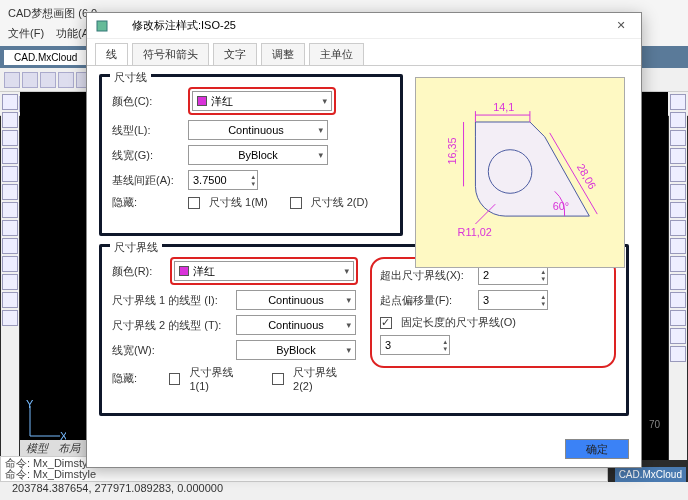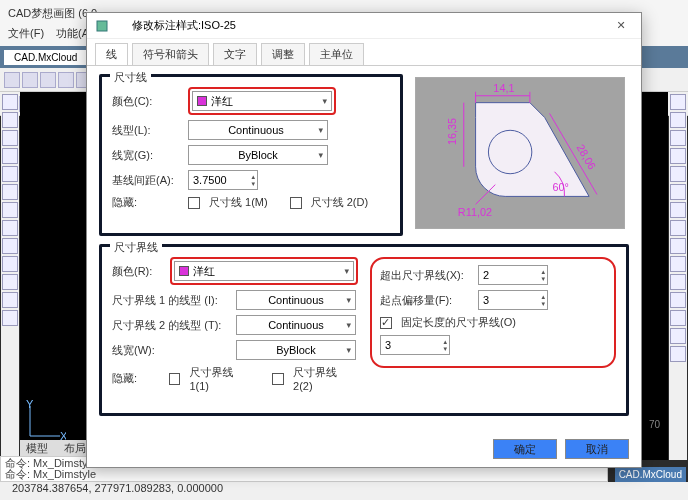--- a/index.html
+++ b/index.html
@@ -10,21 +10,21 @@
 .tab-strip { height: 22px; background: #5a7a99; display: flex; align-items: center; padding: 0 4px; }
 .tab { background: #fff; padding: 2px 10px; font-size: 10px; }
 .toolbar-row { height: 24px; background: #f0f0f0; border-bottom: 1px solid #ccc; display: flex; align-items: center; padding: 0 4px; gap: 2px; }
 .tb-ico { width: 16px; height: 16px; background: #dde; border: 1px solid #aac; }
 .canvas-area { position: absolute; top: 92px; left: 20px; right: 20px; bottom: 40px; background: #000; }
 .left-tools, .right-tools { position: absolute; top: 92px; width: 18px; background: #f0f0f0; bottom: 40px; display: flex; flex-direction: column; gap: 2px; padding: 2px 1px; }
 .left-tools { left: 1px; } .right-tools { right: 1px; }
 .tool-ico { width: 16px; height: 16px; background: #eef; border: 1px solid #99b; }
 .status-bar { position: absolute; bottom: 0; left: 0; right: 0; height: 18px; background: #f0f0f0; display: flex; align-items: flex-start; padding: 0 12px; color: #333; font-size: 10px; }
 .cmd-area { position: absolute; bottom: 18px; left: 0; right: 80px; height: 26px; background: #fff; border: 1px solid #ccc; padding: 1px 4px; font-size: 10px; color: #444; line-height: 11px; }
-.tabbar2 { position: absolute; bottom: 44px; left: 20px; height: 16px; background: #ddd; font-size: 10px; padding: 1px 6px; color: #333; display: flex; gap: 16px; }
+.tabbar2 { position: absolute; bottom: 44px; left: 20px; height: 16px; background: #ddd; font-size: 10px; padding: 1px 6px; color: #333; display: flex; gap: 10px; font-style: italic; }
 .corner-badge { position: absolute; bottom: 18px; right: 2px; background: #4a7ab0; color: #fff; font-size: 10px; padding: 2px 4px; }
 
 .dialog { position: absolute; top: 12px; left: 86px; width: 556px; height: 456px; background: #fff; border: 1px solid #888; box-shadow: 0 4px 16px rgba(0,0,0,.3); }
 .dlg-title { height: 26px; background: #fff; border-bottom: 1px solid #eee; display: flex; align-items: center; padding: 0 8px; gap: 17px; }
 .dlg-title span { flex: 1; }
 .close-x { width: 24px; height: 20px; display: flex; align-items: center; justify-content: center; color: #555; cursor: pointer; }
 .dlg-tabs { display: flex; gap: 4px; padding: 4px 8px 0 8px; border-bottom: 1px solid #ccc; }
 .dlg-tab { padding: 3px 10px; background: #f5f5f5; border: 1px solid #ccc; border-bottom: none; color: #333; cursor: pointer; }
 .dlg-tab.active { background: #fff; }
 .dlg-body { padding: 8px 12px; display: flex; flex-direction: column; gap: 8px; }
@@ -33,21 +33,21 @@
 .row { display: flex; align-items: center; gap: 6px; margin-bottom: 5px; }
 .lbl { color: #333; }
 .combo { height: 20px; border: 1px solid #999; background: #fff; display: flex; align-items: center; padding: 0 4px; font-size: 11px; position: relative; }
 .combo::after { content: "▾"; position: absolute; right: 4px; color: #555; font-size: 9px; }
 .spin { height: 20px; border: 1px solid #999; background: #fff; display: flex; align-items: center; padding: 0 4px; font-size: 11px; position: relative; width: 70px; }
 .spin::after { content: "▴\A▾"; white-space: pre; position: absolute; right: 2px; font-size: 7px; line-height: 7px; color: #555; }
 .chk { width: 12px; height: 12px; border: 1px solid #555; display: inline-block; margin-right: 3px; vertical-align: middle; position: relative; }
 .chk.checked::after { content: "✓"; position: absolute; top: -2px; left: 0; font-size: 11px; color: #333; }
 .hl-red { border: 2px solid #d22; border-radius: 4px; padding: 2px; }
 .color-sw { width: 10px; height: 10px; background: #d933d9; border: 1px solid #555; display: inline-block; margin-right: 4px; vertical-align: middle; }
-.preview { position: absolute; top: 64px; right: 16px; width: 210px; height: 152px; border: 1px solid #aaa; background: #a3a3a3; }
+.preview { position: absolute; top: 64px; right: 16px; width: 210px; height: 191px; border: 1px solid #aaa; background: #fef9c3; }
 .preview svg { width: 100%; height: 100%; }
 .dlg-footer { position: absolute; bottom: 8px; right: 12px; display: flex; gap: 8px; }
 .btn { width: 64px; height: 20px; border: 1px solid #888; background: #3b82f6; display: flex; align-items: center; justify-content: center; cursor: pointer; color: #222; }
 .w70{width:70px} .w140{width:140px}
 .sect2 { display: flex; gap: 12px; }
 .sect2-left { width: 246px; }
 .sect2-right { flex: 1; position: relative; }
 .hl-box { border: 2px solid #d22; border-radius: 14px; padding: 6px 8px; }
 </style>
 </head>
@@ -278,15 +278,14 @@
       <text x="162" y="70" fill="#d933d9" font-size="10" transform="rotate(60 162 70)">28,06</text>
       <path d="M150 120 A30 30 0 0 0 140 95" fill="none" stroke="#d933d9"></path>
       <text x="138" y="114" fill="#d933d9" font-size="10">60°</text>
       <line x1="60" y1="128" x2="80" y2="108" stroke="#d933d9"></line>
       <text x="42" y="140" fill="#d933d9" font-size="10">R11,02</text>
     </svg>
   </div>
 
   <div class="dlg-footer">
     <div class="btn">确定</div>
-    <div class="btn">取消</div>
   </div>
 </div>
 
 </body></html>

